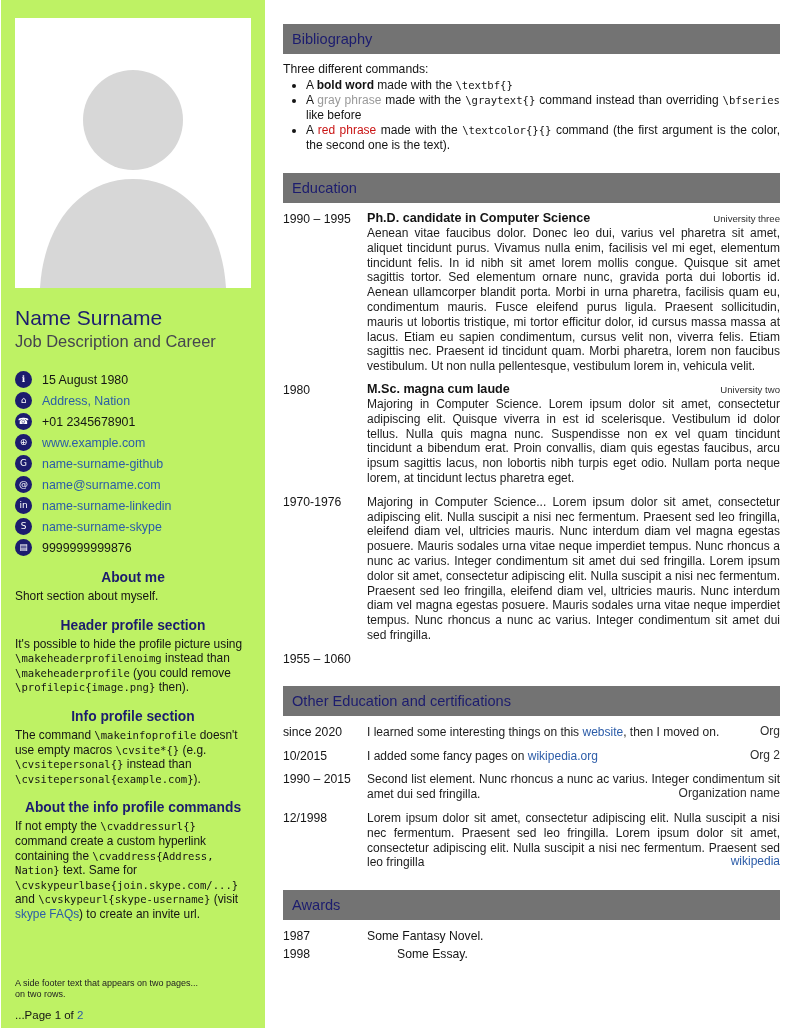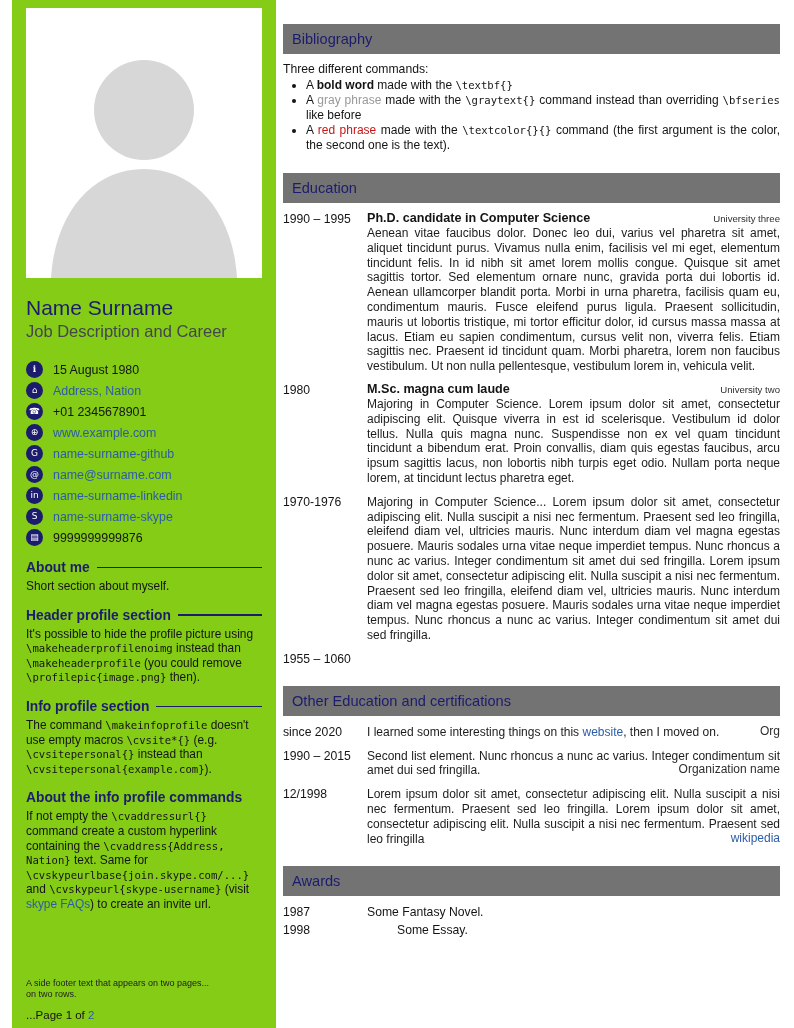--- a/index.html
+++ b/index.html
@@ -1,31 +1,31 @@
 <!DOCTYPE html>
 <html><head>
 <meta charset="utf-8">
 <style>
   html,body{margin:0;padding:0;background:#fff;}
   .page{position:relative;width:794px;height:1028px;overflow:hidden;background:#fff;
         font-family:"Liberation Sans",sans-serif;color:#141414;}
   
-  .sidebar{position:absolute;left:12px;top:0;width:264px;height:1028px;background:#84cc16;
-           box-sizing:border-box;padding:8px 14px 0 14px;}
+  .sidebar{position:absolute;left:1px;top:0;width:264px;height:1028px;background:#bef264;
+           box-sizing:border-box;padding:18px 14px 0 14px;}
   .photo{width:236px;height:270px;background:#fff;}
   .name{margin:18px 0 2px;font-size:21px;font-weight:normal;color:#1c1c6e;}
   .job{font-size:16.5px;color:#45454e;margin-bottom:20px;}
   .contacts{list-style:none;margin:0 0 6px;padding:0;}
   .contacts li{display:flex;align-items:center;margin-bottom:4px;}
   .cicon{width:17px;height:17px;border-radius:50%;background:#1c1c6e;color:#fff;
          font-family:"DejaVu Sans",sans-serif;font-size:9px;line-height:17px;text-align:center;
          margin-right:10px;flex-shrink:0;}
   .cval{font-size:12.4px;color:#141414;}
   .cval.lnk{color:#2c5ca8;}
-  .sheading{display:flex;align-items:center;color:#1c1c6e;font-weight:bold;font-size:13.8px;margin:14px 0 4px;}
+  .sheading{display:flex;align-items:center;color:#1c1c6e;font-weight:bold;font-size:13.8px;margin:14px 0 4px;flex-direction:column;}
   .sheading .rule{flex:1;height:1.4px;background:#1c1c6e;margin-left:7px;}
   .stext{font-size:11.9px;line-height:14.6px;margin:0;color:#141414;overflow-wrap:break-word;}
   .mono{font-family:"DejaVu Sans Mono",monospace;font-size:10.6px;}
   .lnk{color:#2c5ca8;}
   .side-footer{position:absolute;left:14px;bottom:28px;font-size:9px;line-height:11px;color:#222;width:220px;}
   .page-indicator{position:absolute;left:14px;bottom:7px;font-size:11.5px;color:#141414;}
   
   .main{position:absolute;left:283px;top:0;width:497px;box-sizing:border-box;padding-top:24px;}
   .section-bar{height:30px;display:flex;align-items:center;background:#737373;margin-top:20px;}
   .msection:first-child .section-bar{margin-top:0;}
@@ -190,20 +190,24 @@
     <section class="msection">
       <div class="section-bar">
         <span>Other Education and certifications</span>
       </div>
 
       <div class="entry">
         <div class="edate">since 2020</div>
         <div class="obody"><span>I learned some interesting things on this </span><span class="lnk">website</span><span>, then I moved on.</span><span class="oorg">Org</span></div>
       </div>
 
+      <div class="entry">
+        <div class="edate">10/2015</div>
+        <div class="obody"><span>I added some fancy pages on </span><span class="lnk">wikipedia.org</span><span class="oorg">Org 2</span></div>
+      </div>
 
       <div class="entry">
         <div class="edate">1990 – 2015</div>
         <div class="obody"><span>Second list element. Nunc rhoncus a nunc ac varius. Integer condimentum sit amet dui sed fringilla.</span><span class="oorg">Organization name</span></div>
       </div>
 
       <div class="entry">
         <div class="edate">12/1998</div>
         <div class="obody"><span>Lorem ipsum dolor sit amet, consectetur adipiscing elit. Nulla suscipit a nisi nec fermentum. Praesent sed leo fringilla. Lorem ipsum dolor sit amet, consectetur adipiscing elit. Nulla suscipit a nisi nec fermentum. Praesent sed leo fringilla</span><span class="oorg lnk">wikipedia</span></div>
       </div>

